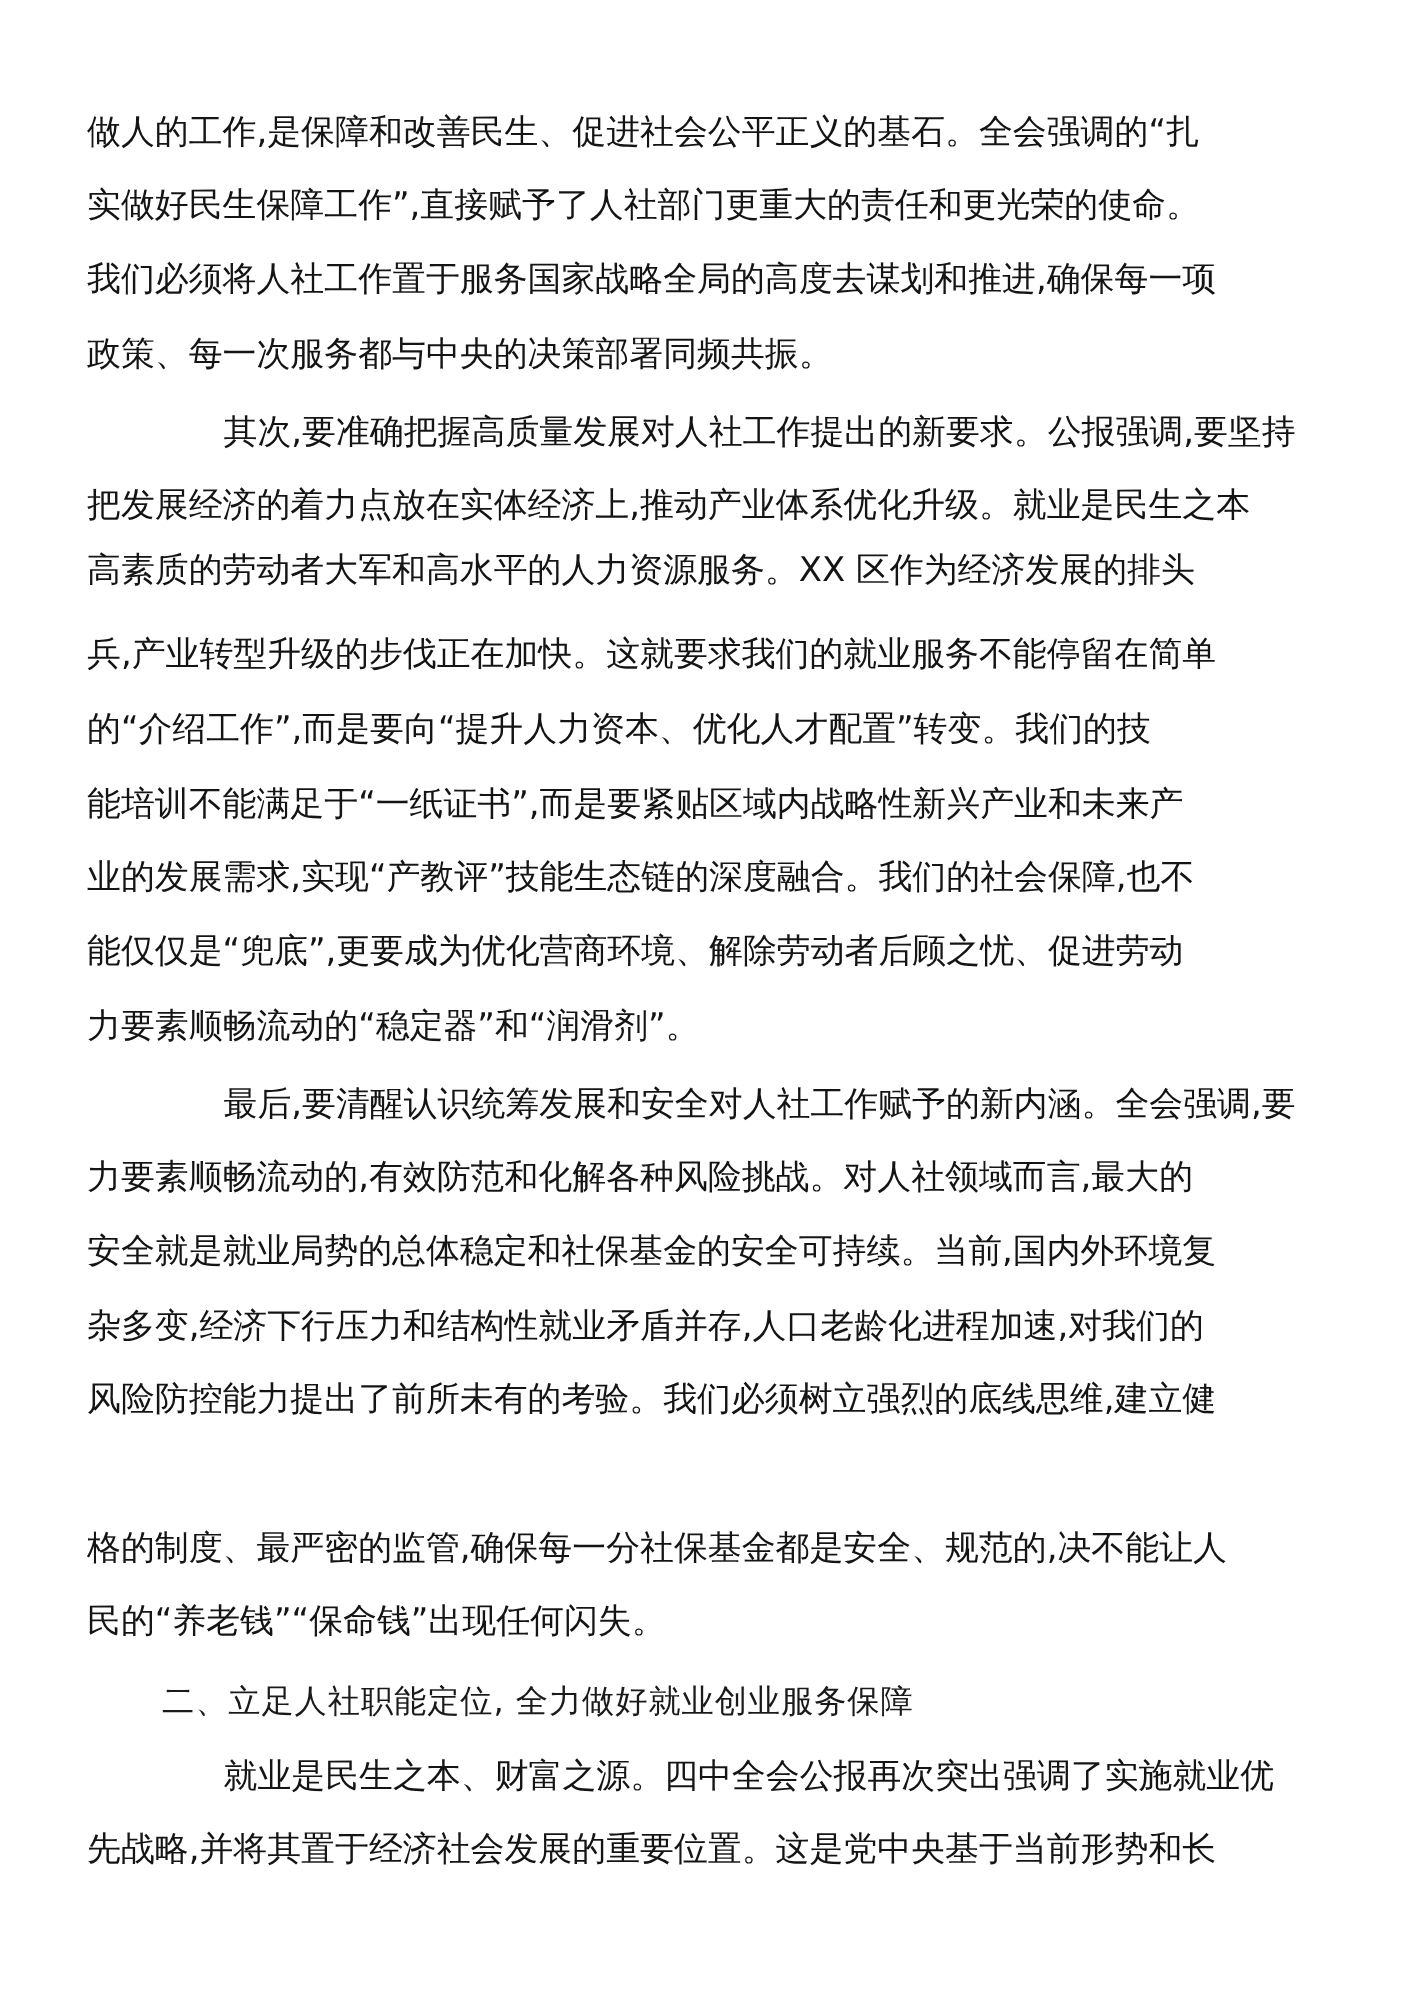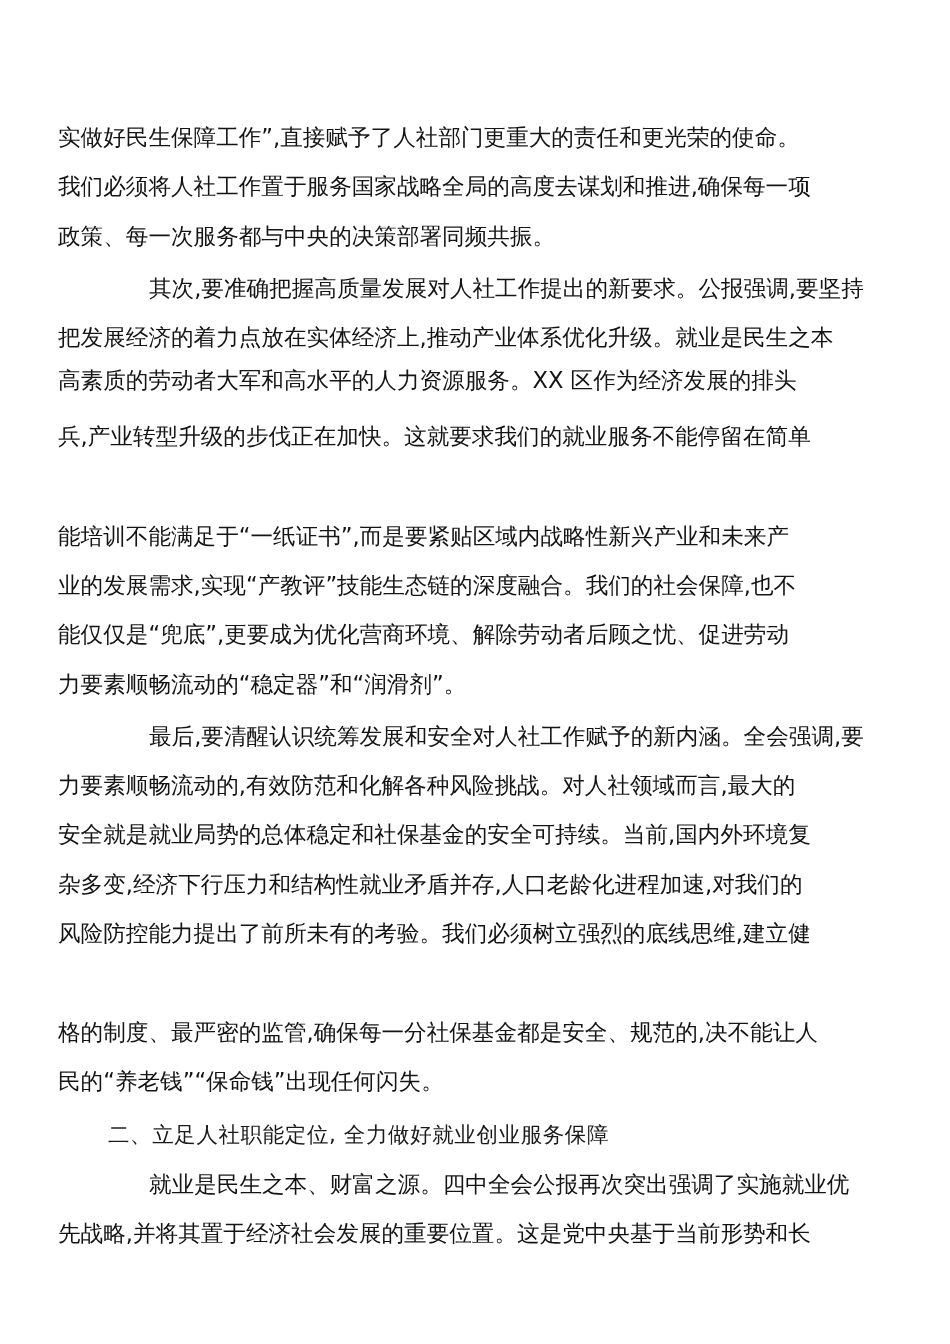--- a/index.html
+++ b/index.html
@@ -44,28 +44,30 @@
       font-size: 21.5px;
       letter-spacing: 0.6px;
       color: #1a1a1a;
     }
   </style>
 </head>
 <body>
 
 <div class="page">
 
+  <div class="line" style="top:68px">做人的工作,是保障和改善民生、促进社会公平正义的基石。全会强调的“扎</div>
   <div class="line" style="top:117px">实做好民生保障工作”,直接赋予了人社部门更重大的责任和更光荣的使命。</div>
   <div class="line" style="top:166px">我们必须将人社工作置于服务国家战略全局的高度去谋划和推进,确保每一项</div>
   <div class="line" style="top:216px">政策、每一次服务都与中央的决策部署同频共振。</div>
 
   <div class="line indent" style="top:268px">其次,要准确把握高质量发展对人社工作提出的新要求。公报强调,要坚持</div>
   <div class="line" style="top:317px">把发展经济的着力点放在实体经济上,推动产业体系优化升级。就业是民生之本</div>
   <div class="line" style="top:360px">高素质的劳动者大军和高水平的人力资源服务。XX 区作为经济发展的排头</div>
   <div class="line" style="top:416px">兵,产业转型升级的步伐正在加快。这就要求我们的就业服务不能停留在简单</div>
+  <div class="line" style="top:466px">的“介绍工作”,而是要向“提升人力资本、优化人才配置”转变。我们的技</div>
   <div class="line" style="top:516px">能培训不能满足于“一纸证书”,而是要紧贴区域内战略性新兴产业和未来产</div>
   <div class="line" style="top:565px">业的发展需求,实现“产教评”技能生态链的深度融合。我们的社会保障,也不</div>
   <div class="line" style="top:614px">能仅仅是“兜底”,更要成为优化营商环境、解除劳动者后顾之忧、促进劳动</div>
   <div class="line" style="top:664px">力要素顺畅流动的“稳定器”和“润滑剂”。</div>
 
   <div class="line indent" style="top:716px">最后,要清醒认识统筹发展和安全对人社工作赋予的新内涵。全会强调,要</div>
   <div class="line" style="top:765px">力要素顺畅流动的,有效防范和化解各种风险挑战。对人社领域而言,最大的</div>
   <div class="line" style="top:814px">安全就是就业局势的总体稳定和社保基金的安全可持续。当前,国内外环境复</div>
   <div class="line" style="top:864px">杂多变,经济下行压力和结构性就业矛盾并存,人口老龄化进程加速,对我们的</div>
   <div class="line" style="top:913px">风险防控能力提出了前所未有的考验。我们必须树立强烈的底线思维,建立健</div>

